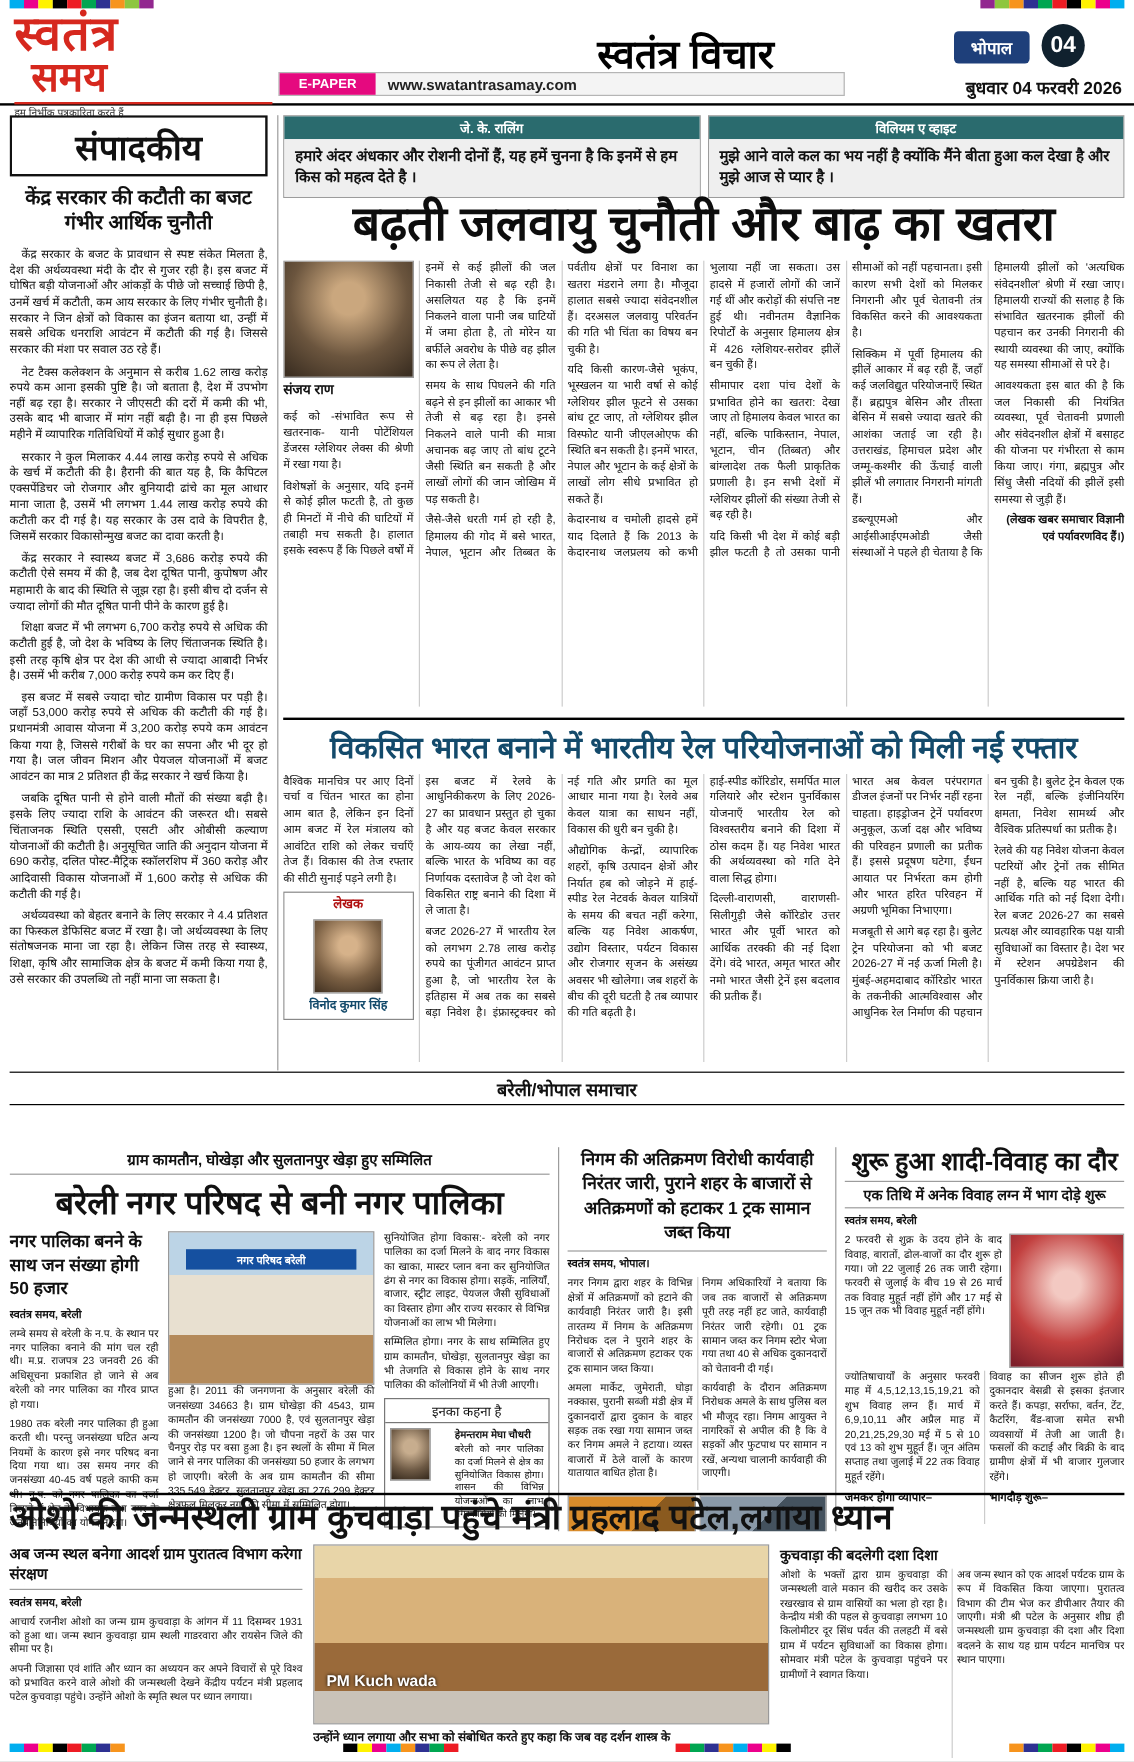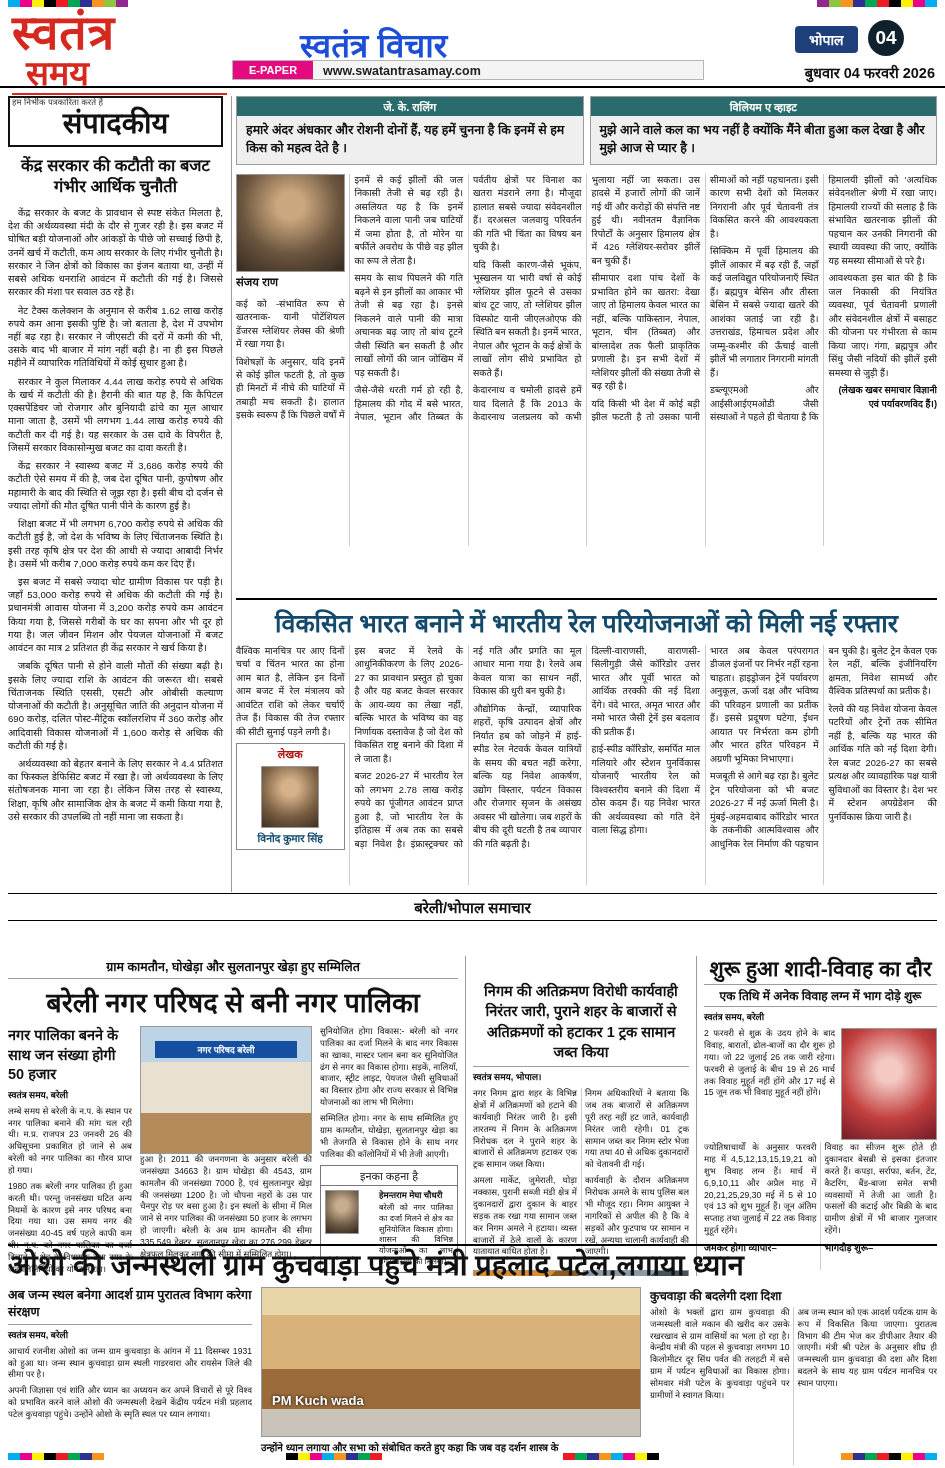--- a/index.html
+++ b/index.html
@@ -12,24 +12,24 @@
   .r1{background:#00aeef}.r2{background:#ec008c}.r3{background:#fff200}.r4{background:#000}
   .r5{background:#ed1c24}.r6{background:#00a651}.r7{background:#2e3192}.r8{background:#f7941d}
   .r9{background:#8dc63f}.r10{background:#92278f}
   .reg-tl{position:absolute;left:8px;top:0}
   .reg-tr{position:absolute;right:8px;top:0}
   .reg-bottom{position:absolute;left:8px;right:8px;top:1453px;display:flex;justify-content:space-between}
 
   
   .masthead { position:absolute; left:0; top:8px; width:945px; height:80px; border-bottom:2px solid #000; }
   .logo { position:absolute; left:12px; top:2px; width:215px; }
-  .logo-l1 { color:#d6281e; font-size:48px; font-weight:bold; line-height:0.95; letter-spacing:1px; }
+  .logo-l1 { color:#d6281e; font-size:40px; font-weight:bold; line-height:0.95; letter-spacing:1px; }
   .logo-l2 { color:#d6281e; font-size:34px; font-weight:bold; line-height:1; margin-left:14px; }
   .tagline { font-size:8.5px; color:#333; border-top:2px solid #d6281e; margin-top:3px; padding-top:1px; }
-  .center-title { position:absolute; left:300px; top:14px; width:345px; text-align:left; font-size:33px; font-weight:bold; color:#1d4ed8; }
+  .center-title { position:absolute; left:300px; top:14px; width:345px; text-align:right; font-size:33px; font-weight:bold; color:#000000; }
   .city-badge { position:absolute; left:795px; top:18px; background:#1e3f7a; color:#fff; font-size:14px; font-weight:bold; padding:4px 14px; border-radius:4px; }
   .page-num { position:absolute; left:868px; top:12px; width:36px; height:36px; border-radius:50%; background:#10212e; color:#fff; font-size:19px; font-weight:bold; display:flex; align-items:center; justify-content:center; }
   .epaper-row { position:absolute; left:232px; top:52px; width:472px; height:20px; border:1px solid #b5b5b5; display:flex; align-items:stretch; background:#f4f4f4; }
   .epaper-label { background:#e5097f; color:#fff; font-weight:bold; font-size:11px; padding:3px 16px; }
   .website { font-size:12.5px; font-weight:bold; color:#222; padding:3px 10px; }
   .date-line { position:absolute; right:10px; top:54px; font-size:14.5px; font-weight:bold; }
 
   
   .quotes { position:absolute; left:236px; top:96px; width:701px; display:flex; gap:6px; }
   .quote-box { flex:1; border:1px solid #9c9c9c; }
@@ -81,21 +81,21 @@
     background:linear-gradient(180deg,#bcd4e6 0 28%,#e8e0d0 28% 68%,#b48a5a 68% 100%); }
   .photo-sign { position:absolute; top:14px; left:8%; width:84%; background:#1550a0; color:#fff; font-size:9px; font-weight:bold; text-align:center; padding:2px 0; }
   .inka-box { border:1px solid #777; margin-top:5px; }
   .inka-title { text-align:center; font-weight:normal; font-size:11px; border-bottom:1px solid #777; padding:2px 0; }
   .inka-row { display:flex; gap:20px; padding:4px; }
   .inka-photo { width:34px; height:44px; flex:none; border:1px solid #999;
     background:radial-gradient(circle at 50% 35%, #c7ad8e 18%, #6e5a45 62%, #3a2d20 95%); }
   .inka-text { font-size:8px; line-height:1.35; text-align:justify; }
   .inka-name { font-weight:bold; font-size:8.5px; display:block; margin-bottom:1px; }
 
-  .nigam-headline { font-size:14.5px; font-weight:bold; line-height:1.4; text-align:center; border-bottom:1px solid #9c9c9c; padding:1px 0 4px;margin-top:24px; }
+  .nigam-headline { font-size:14.5px; font-weight:bold; line-height:1.4; text-align:center; border-bottom:1px solid #9c9c9c; padding:1px 0 4px; }
   .nigam-body { column-count:2; column-gap:8px; column-rule:1px solid #ccc; font-size:8.6px; line-height:1.38; text-align:justify; height:178px; overflow:hidden; margin-top:4px; }
   .nigam-body p { margin:0 0 4px; }
   .nigam-photos { display:flex; gap:3px; margin-top:4px; }
   .nigam-photo { flex:1; height:78px; border:1px solid #999; }
   .np1 { background:linear-gradient(135deg,#d98c2b 0 45%,#8a5a1f 45% 80%,#5a3c14); }
   .np2 { background:linear-gradient(135deg,#8a99a8 0 40%,#44525e 40% 85%,#2c3740); }
 
   .wed-headline { font-size:21px; font-weight:bold; text-align:center; line-height:1.2; }
   .wed-sub { font-size:12px; font-weight:bold; text-align:center; border-top:1px solid #9c9c9c; border-bottom:1px solid #9c9c9c; padding:2px 0; margin:3px 0; }
   .wed-top { display:flex; gap:6px; }
@@ -188,20 +188,21 @@
       <p>सरकार ने कुल मिलाकर 4.44 लाख करोड़ रुपये से अधिक के खर्च में कटौती की है। हैरानी की बात यह है, कि कैपिटल एक्सपेंडिचर जो रोजगार और बुनियादी ढांचे का मूल आधार माना जाता है, उसमें भी लगभग 1.44 लाख करोड़ रुपये की कटौती कर दी गई है। यह सरकार के उस दावे के विपरीत है, जिसमें सरकार विकासोन्मुख बजट का दावा करती है।</p>
       <p>केंद्र सरकार ने स्वास्थ्य बजट में 3,686 करोड़ रुपये की कटौती ऐसे समय में की है, जब देश दूषित पानी, कुपोषण और महामारी के बाद की स्थिति से जूझ रहा है। इसी बीच दो दर्जन से ज्यादा लोगों की मौत दूषित पानी पीने के कारण हुई है।</p>
       <p>शिक्षा बजट में भी लगभग 6,700 करोड़ रुपये से अधिक की कटौती हुई है, जो देश के भविष्य के लिए चिंताजनक स्थिति है। इसी तरह कृषि क्षेत्र पर देश की आधी से ज्यादा आबादी निर्भर है। उसमें भी करीब 7,000 करोड़ रुपये कम कर दिए हैं।</p>
       <p>इस बजट में सबसे ज्यादा चोट ग्रामीण विकास पर पड़ी है। जहाँ 53,000 करोड़ रुपये से अधिक की कटौती की गई है। प्रधानमंत्री आवास योजना में 3,200 करोड़ रुपये कम आवंटन किया गया है, जिससे गरीबों के घर का सपना और भी दूर हो गया है। जल जीवन मिशन और पेयजल योजनाओं में बजट आवंटन का मात्र 2 प्रतिशत ही केंद्र सरकार ने खर्च किया है।</p>
       <p>जबकि दूषित पानी से होने वाली मौतों की संख्या बढ़ी है। इसके लिए ज्यादा राशि के आवंटन की जरूरत थी। सबसे चिंताजनक स्थिति एससी, एसटी और ओबीसी कल्याण योजनाओं की कटौती है। अनुसूचित जाति की अनुदान योजना में 690 करोड़, दलित पोस्ट-मैट्रिक स्कॉलरशिप में 360 करोड़ और आदिवासी विकास योजनाओं में 1,600 करोड़ से अधिक की कटौती की गई है।</p>
       <p>अर्थव्यवस्था को बेहतर बनाने के लिए सरकार ने 4.4 प्रतिशत का फिस्कल डेफिसिट बजट में रखा है। जो अर्थव्यवस्था के लिए संतोषजनक माना जा रहा है। लेकिन जिस तरह से स्वास्थ्य, शिक्षा, कृषि और सामाजिक क्षेत्र के बजट में कमी किया गया है, उसे सरकार की उपलब्धि तो नहीं माना जा सकता है।</p>
     </div>
   </div>
 
   <div class="lead">
+    <div class="lead-headline">बढ़ती जलवायु चुनौती और बाढ़ का खतरा</div>
     <div class="lead-body">
       <div class="lead-photo"></div>
       <div class="lead-photo-caption">संजय राण</div>
       <p>कई को -संभावित रूप से खतरनाक- यानी पोटेंशियल डेंजरस ग्लेशियर लेक्स की श्रेणी में रखा गया है।</p>
       <p>विशेषज्ञों के अनुसार, यदि इनमें से कोई झील फटती है, तो कुछ ही मिनटों में नीचे की घाटियों में तबाही मच सकती है। हालात इसके स्वरूप हैं कि पिछले वर्षों में इनमें से कई झीलों की जल निकासी तेजी से बढ़ रही है। असलियत यह है कि इनमें निकलने वाला पानी जब घाटियों में जमा होता है, तो मोरेन या बर्फीले अवरोध के पीछे वह झील का रूप ले लेता है।</p>
       <p>समय के साथ पिघलने की गति बढ़ने से इन झीलों का आकार भी तेजी से बढ़ रहा है। इनसे निकलने वाले पानी की मात्रा अचानक बढ़ जाए तो बांध टूटने जैसी स्थिति बन सकती है और लाखों लोगों की जान जोखिम में पड़ सकती है।</p>
       <p>जैसे-जैसे धरती गर्म हो रही है, हिमालय की गोद में बसे भारत, नेपाल, भूटान और तिब्बत के पर्वतीय क्षेत्रों पर विनाश का खतरा मंडराने लगा है। मौजूदा हालात सबसे ज्यादा संवेदनशील हैं। दरअसल जलवायु परिवर्तन की गति भी चिंता का विषय बन चुकी है।</p>
       <p>यदि किसी कारण-जैसे भूकंप, भूस्खलन या भारी वर्षा से कोई ग्लेशियर झील फूटने से उसका बांध टूट जाए, तो ग्लेशियर झील विस्फोट यानी जीएलओएफ की स्थिति बन सकती है। इनमें भारत, नेपाल और भूटान के कई क्षेत्रों के लाखों लोग सीधे प्रभावित हो सकते हैं।</p>
       <p>केदारनाथ व चमोली हादसे हमें याद दिलाते हैं कि 2013 के केदारनाथ जलप्रलय को कभी भुलाया नहीं जा सकता। उस हादसे में हजारों लोगों की जानें गई थीं और करोड़ों की संपत्ति नष्ट हुई थी। नवीनतम वैज्ञानिक रिपोर्टों के अनुसार हिमालय क्षेत्र में 426 ग्लेशियर-सरोवर झीलें बन चुकी हैं।</p>
       <p>सीमापार दशा पांच देशों के प्रभावित होने का खतरा: देखा जाए तो हिमालय केवल भारत का नहीं, बल्कि पाकिस्तान, नेपाल, भूटान, चीन (तिब्बत) और बांग्लादेश तक फैली प्राकृतिक प्रणाली है। इन सभी देशों में ग्लेशियर झीलों की संख्या तेजी से बढ़ रही है।</p>
@@ -218,22 +219,22 @@
     <div class="rail-body">
       <p>वैश्विक मानचित्र पर आए दिनों चर्चा व चिंतन भारत का होना आम बात है, लेकिन इन दिनों आम बजट में रेल मंत्रालय को आवंटित राशि को लेकर चर्चाएँ तेज हैं। विकास की तेज रफ्तार की सीटी सुनाई पड़ने लगी है।</p>
       <div class="author-box">
         <div class="author-label">लेखक</div>
         <div class="author-photo"></div>
         <div class="author-name">विनोद कुमार सिंह</div>
       </div>
       <p>इस बजट में रेलवे के आधुनिकीकरण के लिए 2026-27 का प्रावधान प्रस्तुत हो चुका है और यह बजट केवल सरकार के आय-व्यय का लेखा नहीं, बल्कि भारत के भविष्य का वह निर्णायक दस्तावेज है जो देश को विकसित राष्ट्र बनाने की दिशा में ले जाता है।</p>
       <p>बजट 2026-27 में भारतीय रेल को लगभग 2.78 लाख करोड़ रुपये का पूंजीगत आवंटन प्राप्त हुआ है, जो भारतीय रेल के इतिहास में अब तक का सबसे बड़ा निवेश है। इंफ्रास्ट्रक्चर को नई गति और प्रगति का मूल आधार माना गया है। रेलवे अब केवल यात्रा का साधन नहीं, विकास की धुरी बन चुकी है।</p>
       <p>औद्योगिक केन्द्रों, व्यापारिक शहरों, कृषि उत्पादन क्षेत्रों और निर्यात हब को जोड़ने में हाई-स्पीड रेल नेटवर्क केवल यात्रियों के समय की बचत नहीं करेगा, बल्कि यह निवेश आकर्षण, उद्योग विस्तार, पर्यटन विकास और रोजगार सृजन के असंख्य अवसर भी खोलेगा। जब शहरों के बीच की दूरी घटती है तब व्यापार की गति बढ़ती है।</p>
+      <p>हाई-स्पीड कॉरिडोर, समर्पित माल गलियारे और स्टेशन पुनर्विकास योजनाएँ भारतीय रेल को विश्वस्तरीय बनाने की दिशा में ठोस कदम हैं। यह निवेश भारत की अर्थव्यवस्था को गति देने वाला सिद्ध होगा।</p>
       <p>दिल्ली-वाराणसी, वाराणसी-सिलीगुड़ी जैसे कॉरिडोर उत्तर भारत और पूर्वी भारत को आर्थिक तरक्की की नई दिशा देंगे। वंदे भारत, अमृत भारत और नमो भारत जैसी ट्रेनें इस बदलाव की प्रतीक हैं।</p>
-      <p>हाई-स्पीड कॉरिडोर, समर्पित माल गलियारे और स्टेशन पुनर्विकास योजनाएँ भारतीय रेल को विश्वस्तरीय बनाने की दिशा में ठोस कदम हैं। यह निवेश भारत की अर्थव्यवस्था को गति देने वाला सिद्ध होगा।</p>
       <p>भारत अब केवल परंपरागत डीजल इंजनों पर निर्भर नहीं रहना चाहता। हाइड्रोजन ट्रेनें पर्यावरण अनुकूल, ऊर्जा दक्ष और भविष्य की परिवहन प्रणाली का प्रतीक हैं। इससे प्रदूषण घटेगा, ईंधन आयात पर निर्भरता कम होगी और भारत हरित परिवहन में अग्रणी भूमिका निभाएगा।</p>
       <p>मजबूती से आगे बढ़ रहा है। बुलेट ट्रेन परियोजना को भी बजट 2026-27 में नई ऊर्जा मिली है। मुंबई-अहमदाबाद कॉरिडोर भारत के तकनीकी आत्मविश्वास और आधुनिक रेल निर्माण की पहचान बन चुकी है। बुलेट ट्रेन केवल एक रेल नहीं, बल्कि इंजीनियरिंग क्षमता, निवेश सामर्थ्य और वैश्विक प्रतिस्पर्धा का प्रतीक है।</p>
       <p>रेलवे की यह निवेश योजना केवल पटरियों और ट्रेनों तक सीमित नहीं है, बल्कि यह भारत की आर्थिक गति को नई दिशा देगी। रेल बजट 2026-27 का सबसे प्रत्यक्ष और व्यावहारिक पक्ष यात्री सुविधाओं का विस्तार है। देश भर में स्टेशन अपग्रेडेशन की पुनर्विकास क्रिया जारी है।</p>
     </div>
   </div>
 
   <div class="section-bar">बरेली/भोपाल समाचार</div>
 
   <div class="tri">
 

